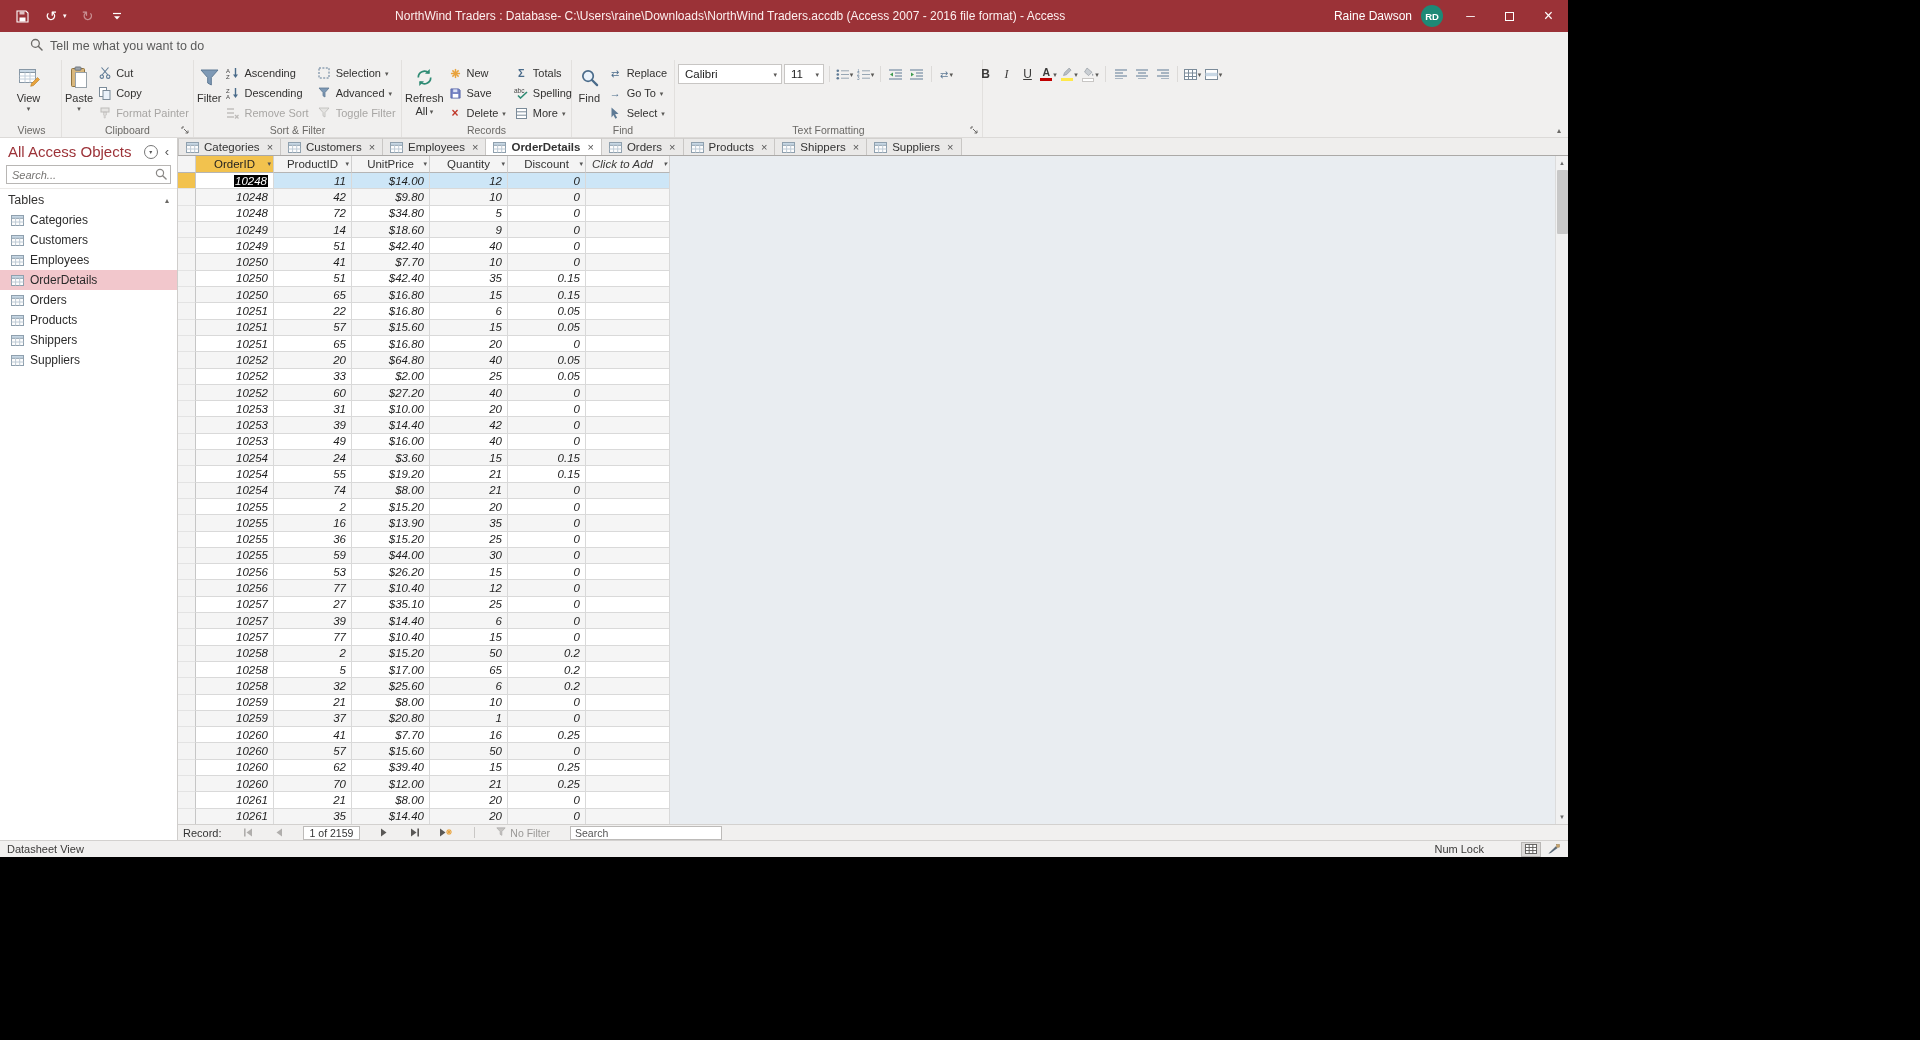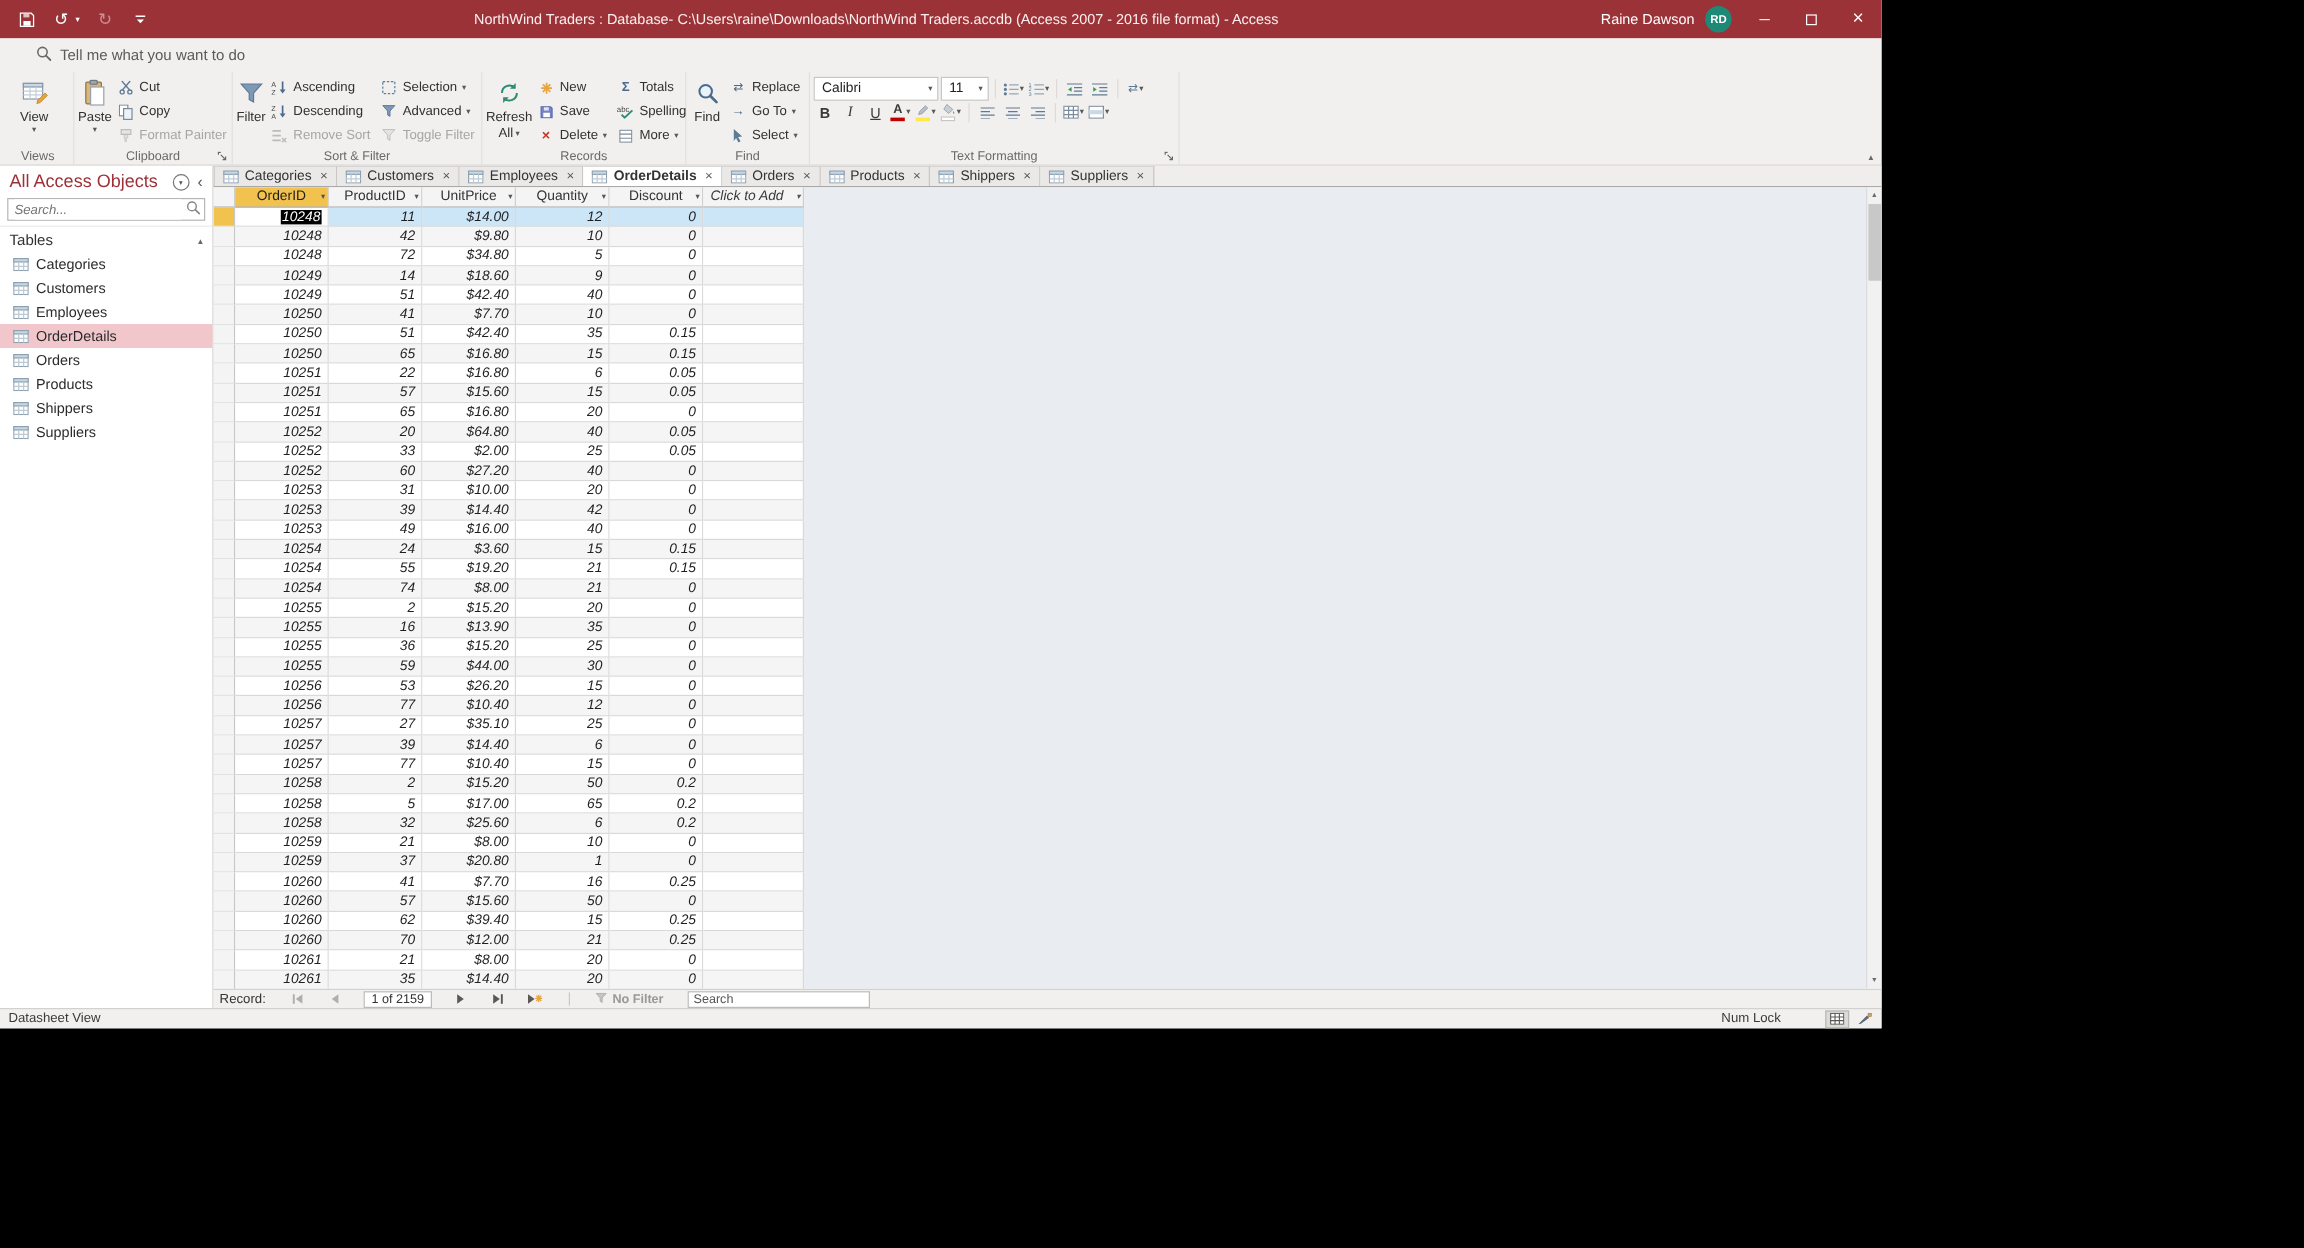--- a/index.html
+++ b/index.html
@@ -56,21 +56,21 @@
           font-size:11px; color:#323130; white-space:nowrap; }
   .sbtn.disabled { color:#A8A6A4; }
   .sbtn.disabled svg * { stroke:#BDBBB9 !important; fill-opacity:.45; }
   .sicon { width:15px; display:flex; justify-content:center; align-items:center; }
   .caret { font-size:7px; color:#5A5856; line-height:1; }
   .launcher { position:absolute; right:2px; bottom:1px; width:11px; height:11px;
               display:flex; align-items:center; justify-content:center; }
   .collapse-ribbon { position:absolute; right:7px; bottom:2px; font-size:8px; color:#6B6966; }
 
   
-  .tf { display:flex; flex-direction:column; gap:0; padding-top:3px; }
+  .tf { display:flex; flex-direction:row; gap:20px; padding-top:3px; }
   .tf-row { display:flex; align-items:center; gap:2px; }
   .combo { background:#fff; border:1px solid #C8C6C4; height:20px; display:flex;
            align-items:center; font-size:11.5px; color:#222; padding:0 4px 0 6px; gap:4px; }
   .font-combo { width:104px; } .font-combo span:first-child { flex:1; }
   .size-combo { width:40px; } .size-combo span:first-child { flex:1; }
   .tbtn { min-width:19px; height:19px; display:flex; align-items:center; justify-content:center;
           font-size:12px; color:#3B3A39; gap:1px; }
   .fmt-b { font-weight:bold; } .fmt-i { font-style:italic; font-family:"Liberation Serif",serif; }
   .fmt-u { text-decoration:underline; }
   .tsep { width:1px; height:16px; background:#DCDAD8; margin:0 3px; }
@@ -146,21 +146,21 @@
   .vs-fill { flex:1; }
 
   
   .record-nav { height:16px; flex:0 0 auto; background:#F1F0EF; border-top:1px solid #D3D1CF;
                 display:flex; align-items:center; gap:16px; padding-left:5px; font-size:11px; color:#333; }
   .rn-label { margin-right:3px; }
   .rn-btn { width:15px; height:14px; display:flex; align-items:center; justify-content:center; }
   .rn-box { background:#fff; border:1px solid #BDBBB9; height:14px; display:flex; align-items:center;
             padding:0 6px; min-width:52px; font-size:10.5px; }
   .rn-sep { width:1px; height:11px; background:#C9C7C5; margin:0 5px; }
-  .rn-filter { display:flex; align-items:flex-start; gap:4px; color:#9A9896; font-size:10.5px;font-weight:bold; }
+  .rn-filter { display:flex; align-items:flex-start; gap:4px; color:#9A9896; font-size:10.5px; }
   .rn-search { background:#fff; border:1px solid #BDBBB9; height:14px; width:152px;
                font-size:10.5px; padding:0 4px; outline:none; margin-left:4px;
                font-family:"Liberation Sans",sans-serif; }
 
   
   .statusbar { height:17px; flex:0 0 auto; background:#F1F0EF; border-top:1px solid #D3D1CF;
                display:flex; align-items:center; font-size:11px; color:#3B3A39; padding:0 4px 0 7px; }
   .flex1 { flex:1; }
   .sb-gap { width:34px; }
   .view-btn { width:20px; height:15px; display:flex; align-items:center; justify-content:center; margin-left:3px; }

